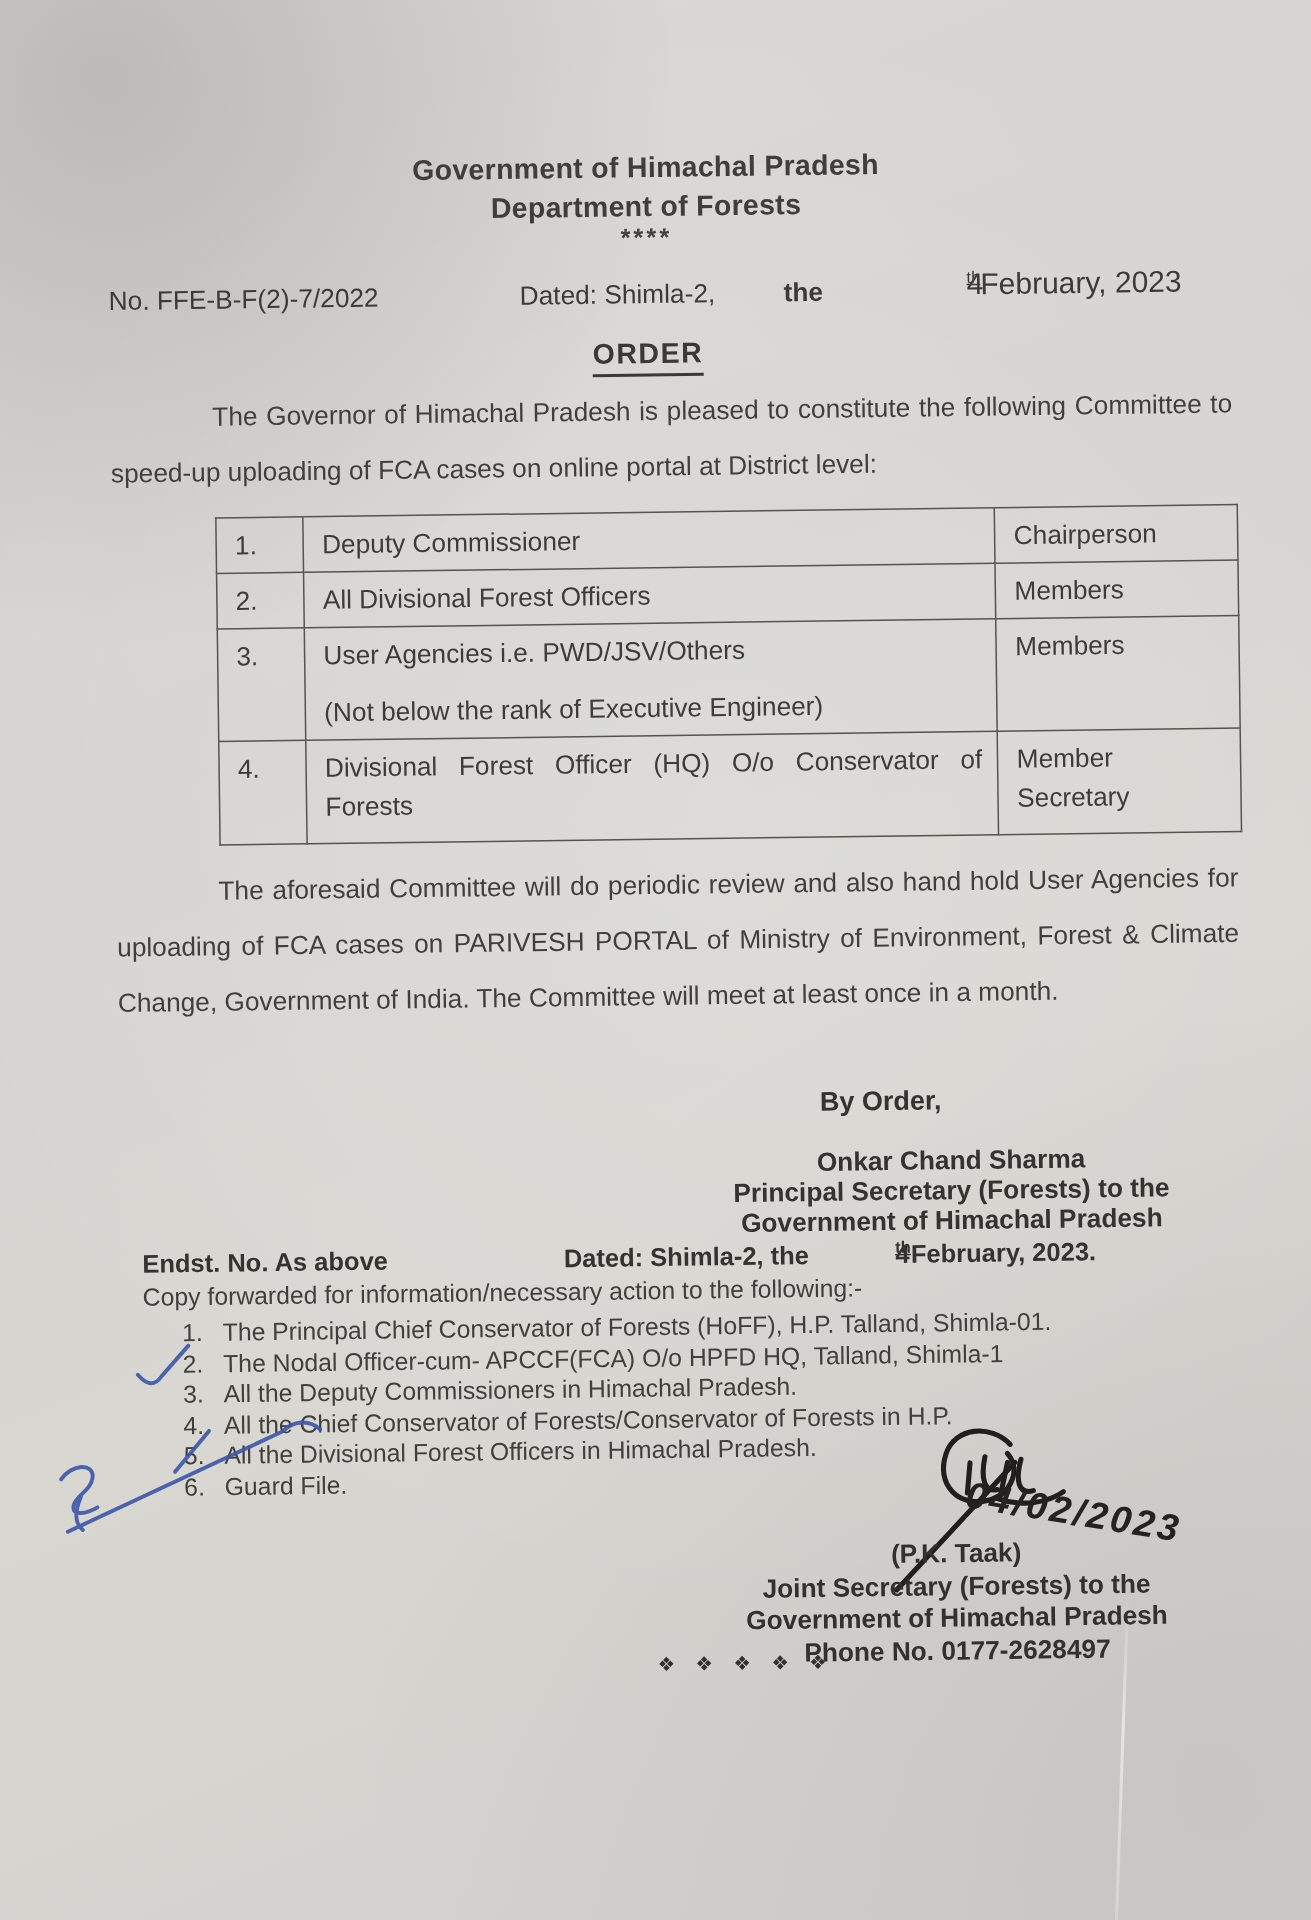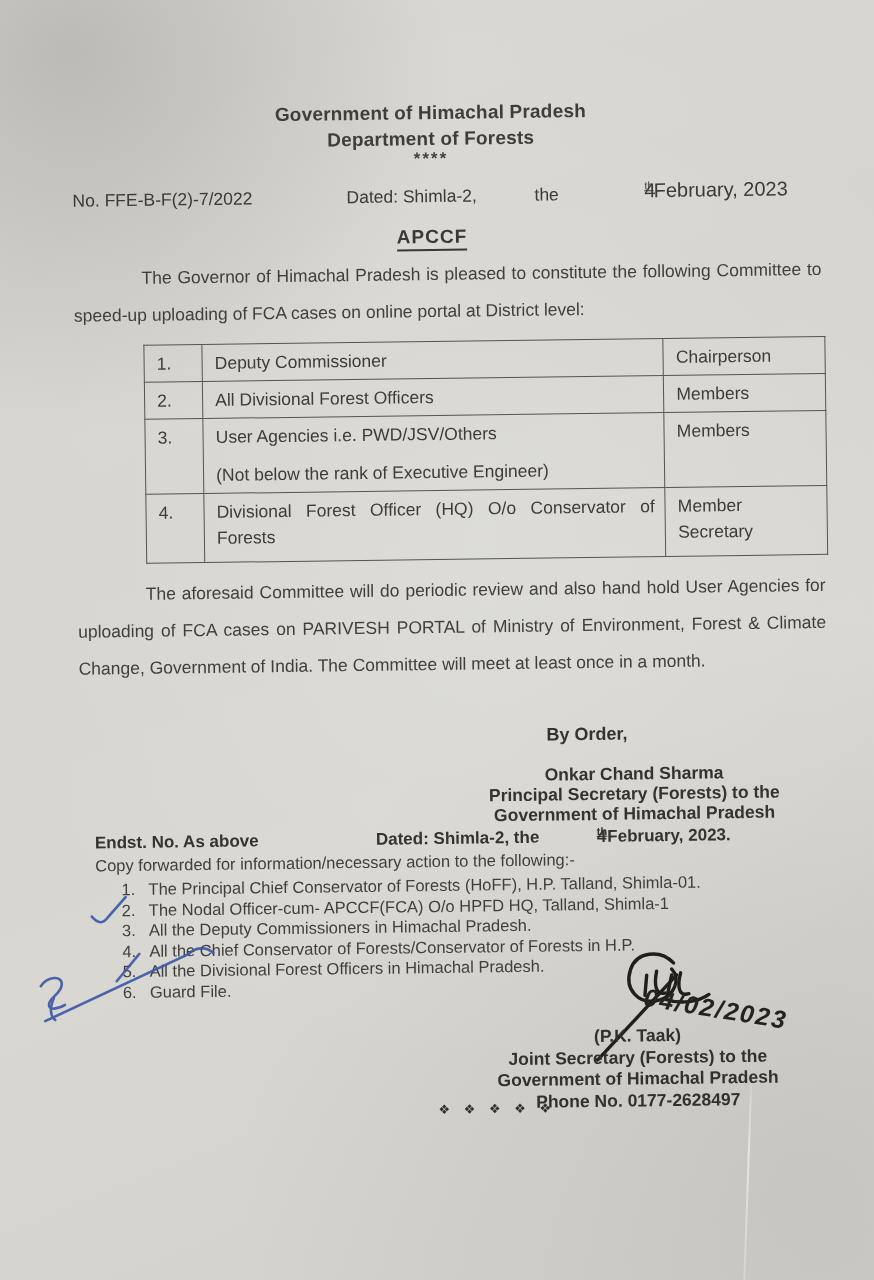--- a/index.html
+++ b/index.html
@@ -25,21 +25,21 @@
 
   .center{text-align:center;}
   .hdr{position:absolute;left:0;right:0;top:100px;}
   .hdr .l1,.hdr .l2{font-size:19px;font-weight:700;color:#403e3a;line-height:26px;letter-spacing:0.2px;}
   .hdr .stars{font-size:17px;font-weight:700;letter-spacing:2px;line-height:14px;color:#44423e;}
 
   .refline{position:absolute;left:0;right:0;top:186px;height:30px;font-size:17.5px;color:#3c3a36;}
   .refline span{position:absolute;white-space:nowrap;}
   .ref-no{left:78px;}
   .ref-dated{left:352px;}
-  .ref-the{left:540px;}
+  .ref-the{left:528px;font-weight:bold;}
   .ref-date{left:650px;font-size:20px;top:-4px;}
   sup{font-size:11px;vertical-align:super;line-height:0;text-decoration:underline;}
 
   .order{position:absolute;left:0;right:0;top:226px;}
   .order span{display:inline-block;font-size:19px;font-weight:700;letter-spacing:1px;color:#3b3935;
     border-bottom:2.5px solid #3b3935;padding-bottom:1px;}
 
   .para{position:absolute;left:78px;right:48px;font-size:17.5px;line-height:37px;
     text-align:justify;color:#413f3b;}
   .p1{top:256px;text-indent:68px;}
@@ -100,21 +100,21 @@
     </div>
 
     <div class="refline">
       <span class="ref-no">No. FFE-B-F(2)-7/2022</span>
       <span class="ref-dated">Dated: Shimla-2,</span>
       <span class="ref-the">the</span>
       <span class="ref-date"><span>4</span><sup>th</sup><span> February, 2023</span></span>
     </div>
 
     <div class="order center">
-      <span>APCCF</span>
+      <span>ORDER</span>
     </div>
 
     <div class="para p1">The Governor of Himachal Pradesh is pleased to constitute the following Committee to speed-up uploading of FCA cases on online portal at District level:</div>
 
     <table class="committee">
       <tbody>
           <tr class="r1">
         <td class="sno">1.</td>
         <td class="desc">Deputy Commissioner</td>
         <td class="role">Chairperson</td>

